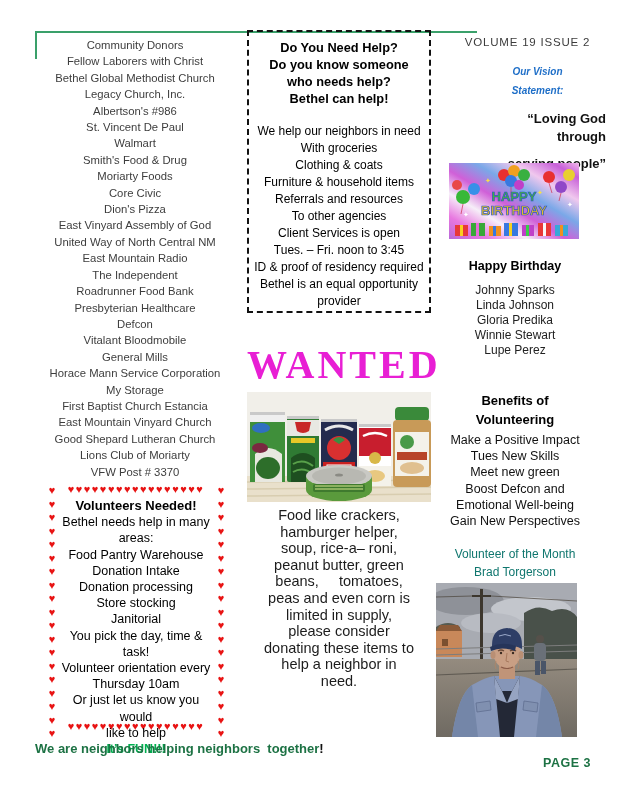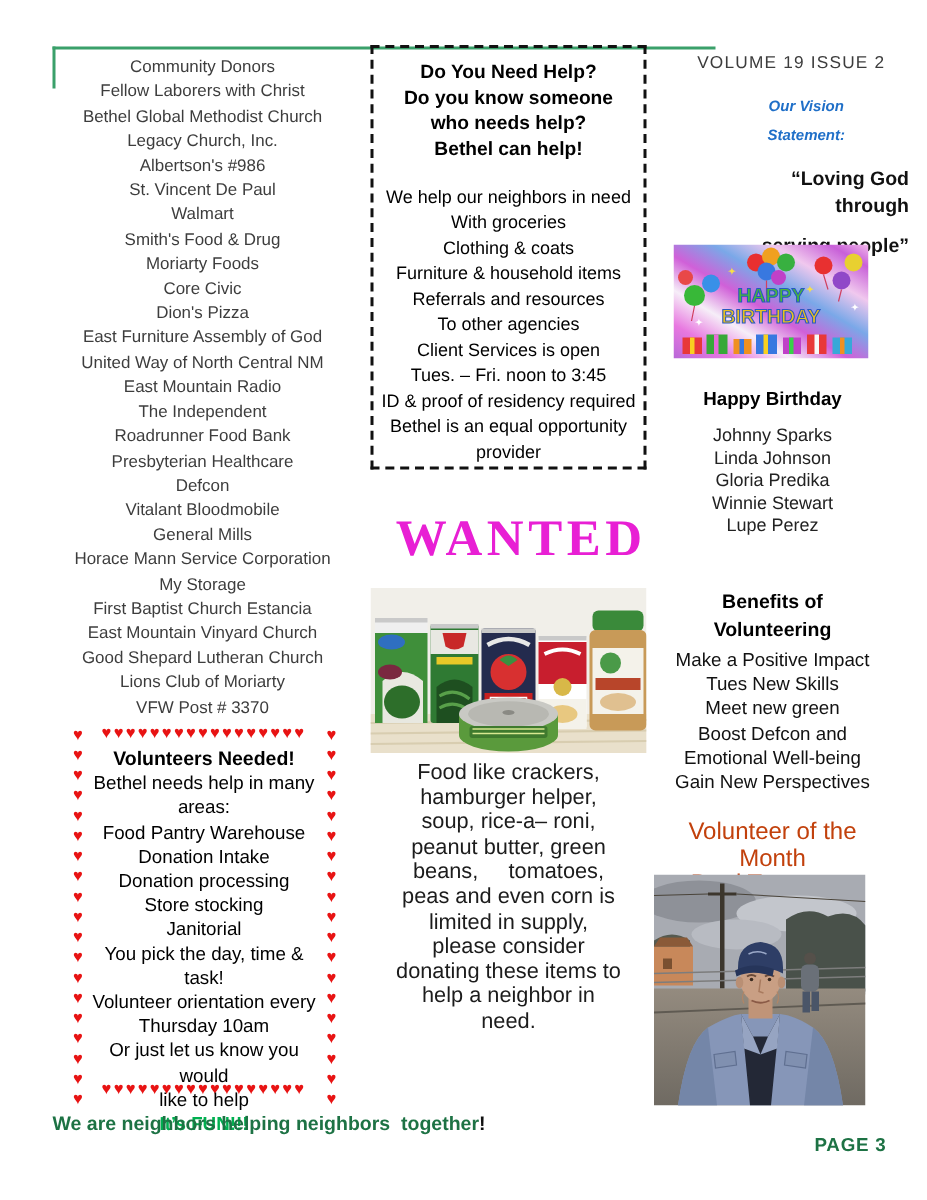--- a/index.html
+++ b/index.html
@@ -33,27 +33,27 @@
   .bday-img{left:449px;top:163px;width:130px;height:75px;}
   .bday-head{left:440px;top:259px;width:150px;text-align:center;font-weight:bold;
              font-size:12.5px;color:#000;}
   .bday-names{left:440px;top:283px;width:150px;text-align:center;font-size:12px;
               line-height:15px;color:#222;}
 
   .benefits{left:435px;top:391px;width:160px;text-align:center;}
   .benefits .bh{font-weight:bold;font-size:13px;line-height:19px;color:#000;}
   .benefits .bi{font-size:12.5px;line-height:16.2px;color:#111;margin-top:3px;}
 
-  .vom{left:435px;top:546px;width:160px;text-align:center;font-size:16px;
-       line-height:17.5px;color:#c2410c;}
+  .vom{left:435px;top:546px;width:160px;text-align:center;font-size:12px;
+       line-height:17.5px;color:#0f766e;}
   .photo{left:436px;top:583px;width:141px;height:154px;}
 
   
-  .wanted{left:247px;top:341px;width:184px;text-align:right;
-          font-family:"Liberation Serif",serif;font-weight:bold;font-size:34px;
+  .wanted{left:247px;top:341px;width:184px;text-align:center;
+          font-family:"Liberation Serif",serif;font-weight:bold;font-size:40px;
           letter-spacing:3px;color:#e81fd4;}
   .cans{left:247px;top:392px;width:184px;height:110px;}
   .paragraph{left:245px;top:507px;width:188px;text-align:center;font-size:14.5px;
              line-height:16.6px;color:#1c1c1c;}
   .paragraph div{white-space:pre;}
 
   
   .hearts-box{left:45px;top:484px;width:182px;height:248px;}
   .hb-row{position:absolute;left:0;width:182px;text-align:center;color:#e81313;
           font-size:11px;letter-spacing:1.5px;line-height:11px;}
@@ -82,21 +82,21 @@
       <div>Fellow Laborers with Christ</div>
       <div>Bethel Global Methodist Church</div>
       <div>Legacy Church, Inc.</div>
       <div>Albertson's #986</div>
       <div>St. Vincent De Paul</div>
       <div>Walmart</div>
       <div>Smith's Food &amp; Drug</div>
       <div>Moriarty Foods</div>
       <div>Core Civic</div>
       <div>Dion's Pizza</div>
-      <div>East Furniture Assembly of God</div>
+      <div>East Vinyard Assembly of God</div>
       <div>United Way of North Central NM</div>
       <div>East Mountain Radio</div>
       <div>The Independent</div>
       <div>Roadrunner Food Bank</div>
       <div>Presbyterian Healthcare</div>
       <div>Defcon</div>
       <div>Vitalant Bloodmobile</div>
       <div>General Mills</div>
       <div>Horace Mann Service Corporation</div>
       <div>My Storage</div>

